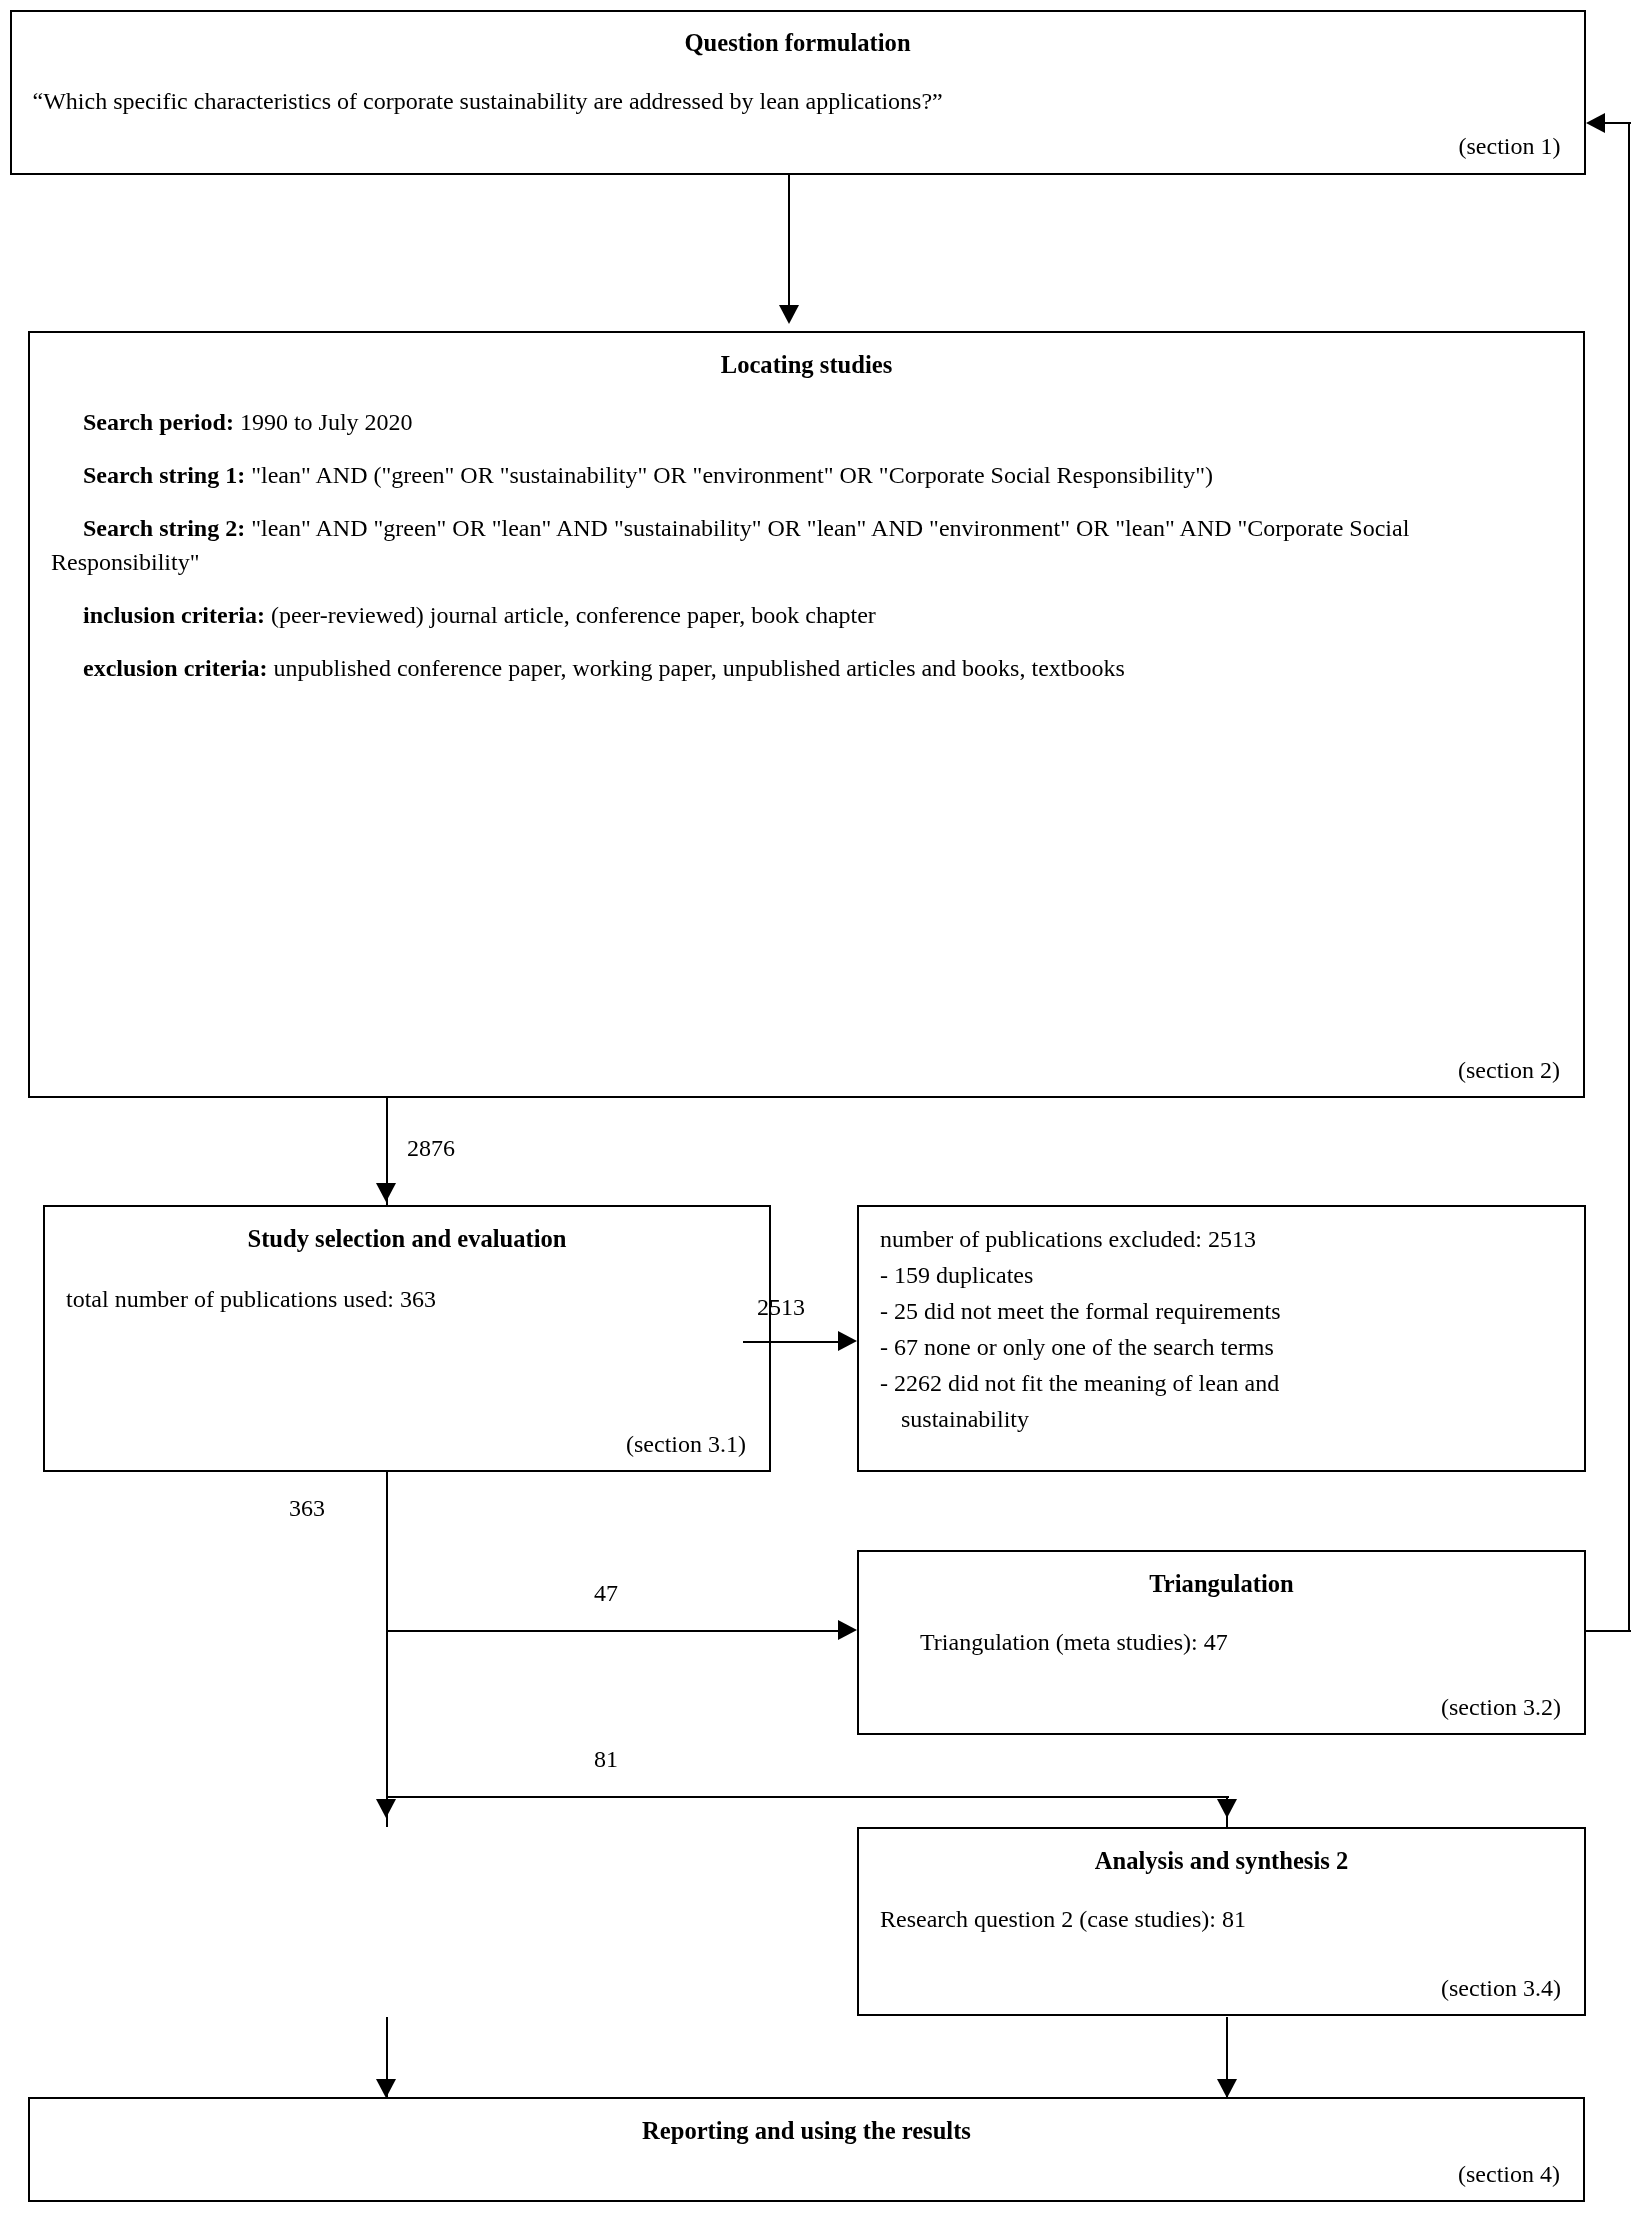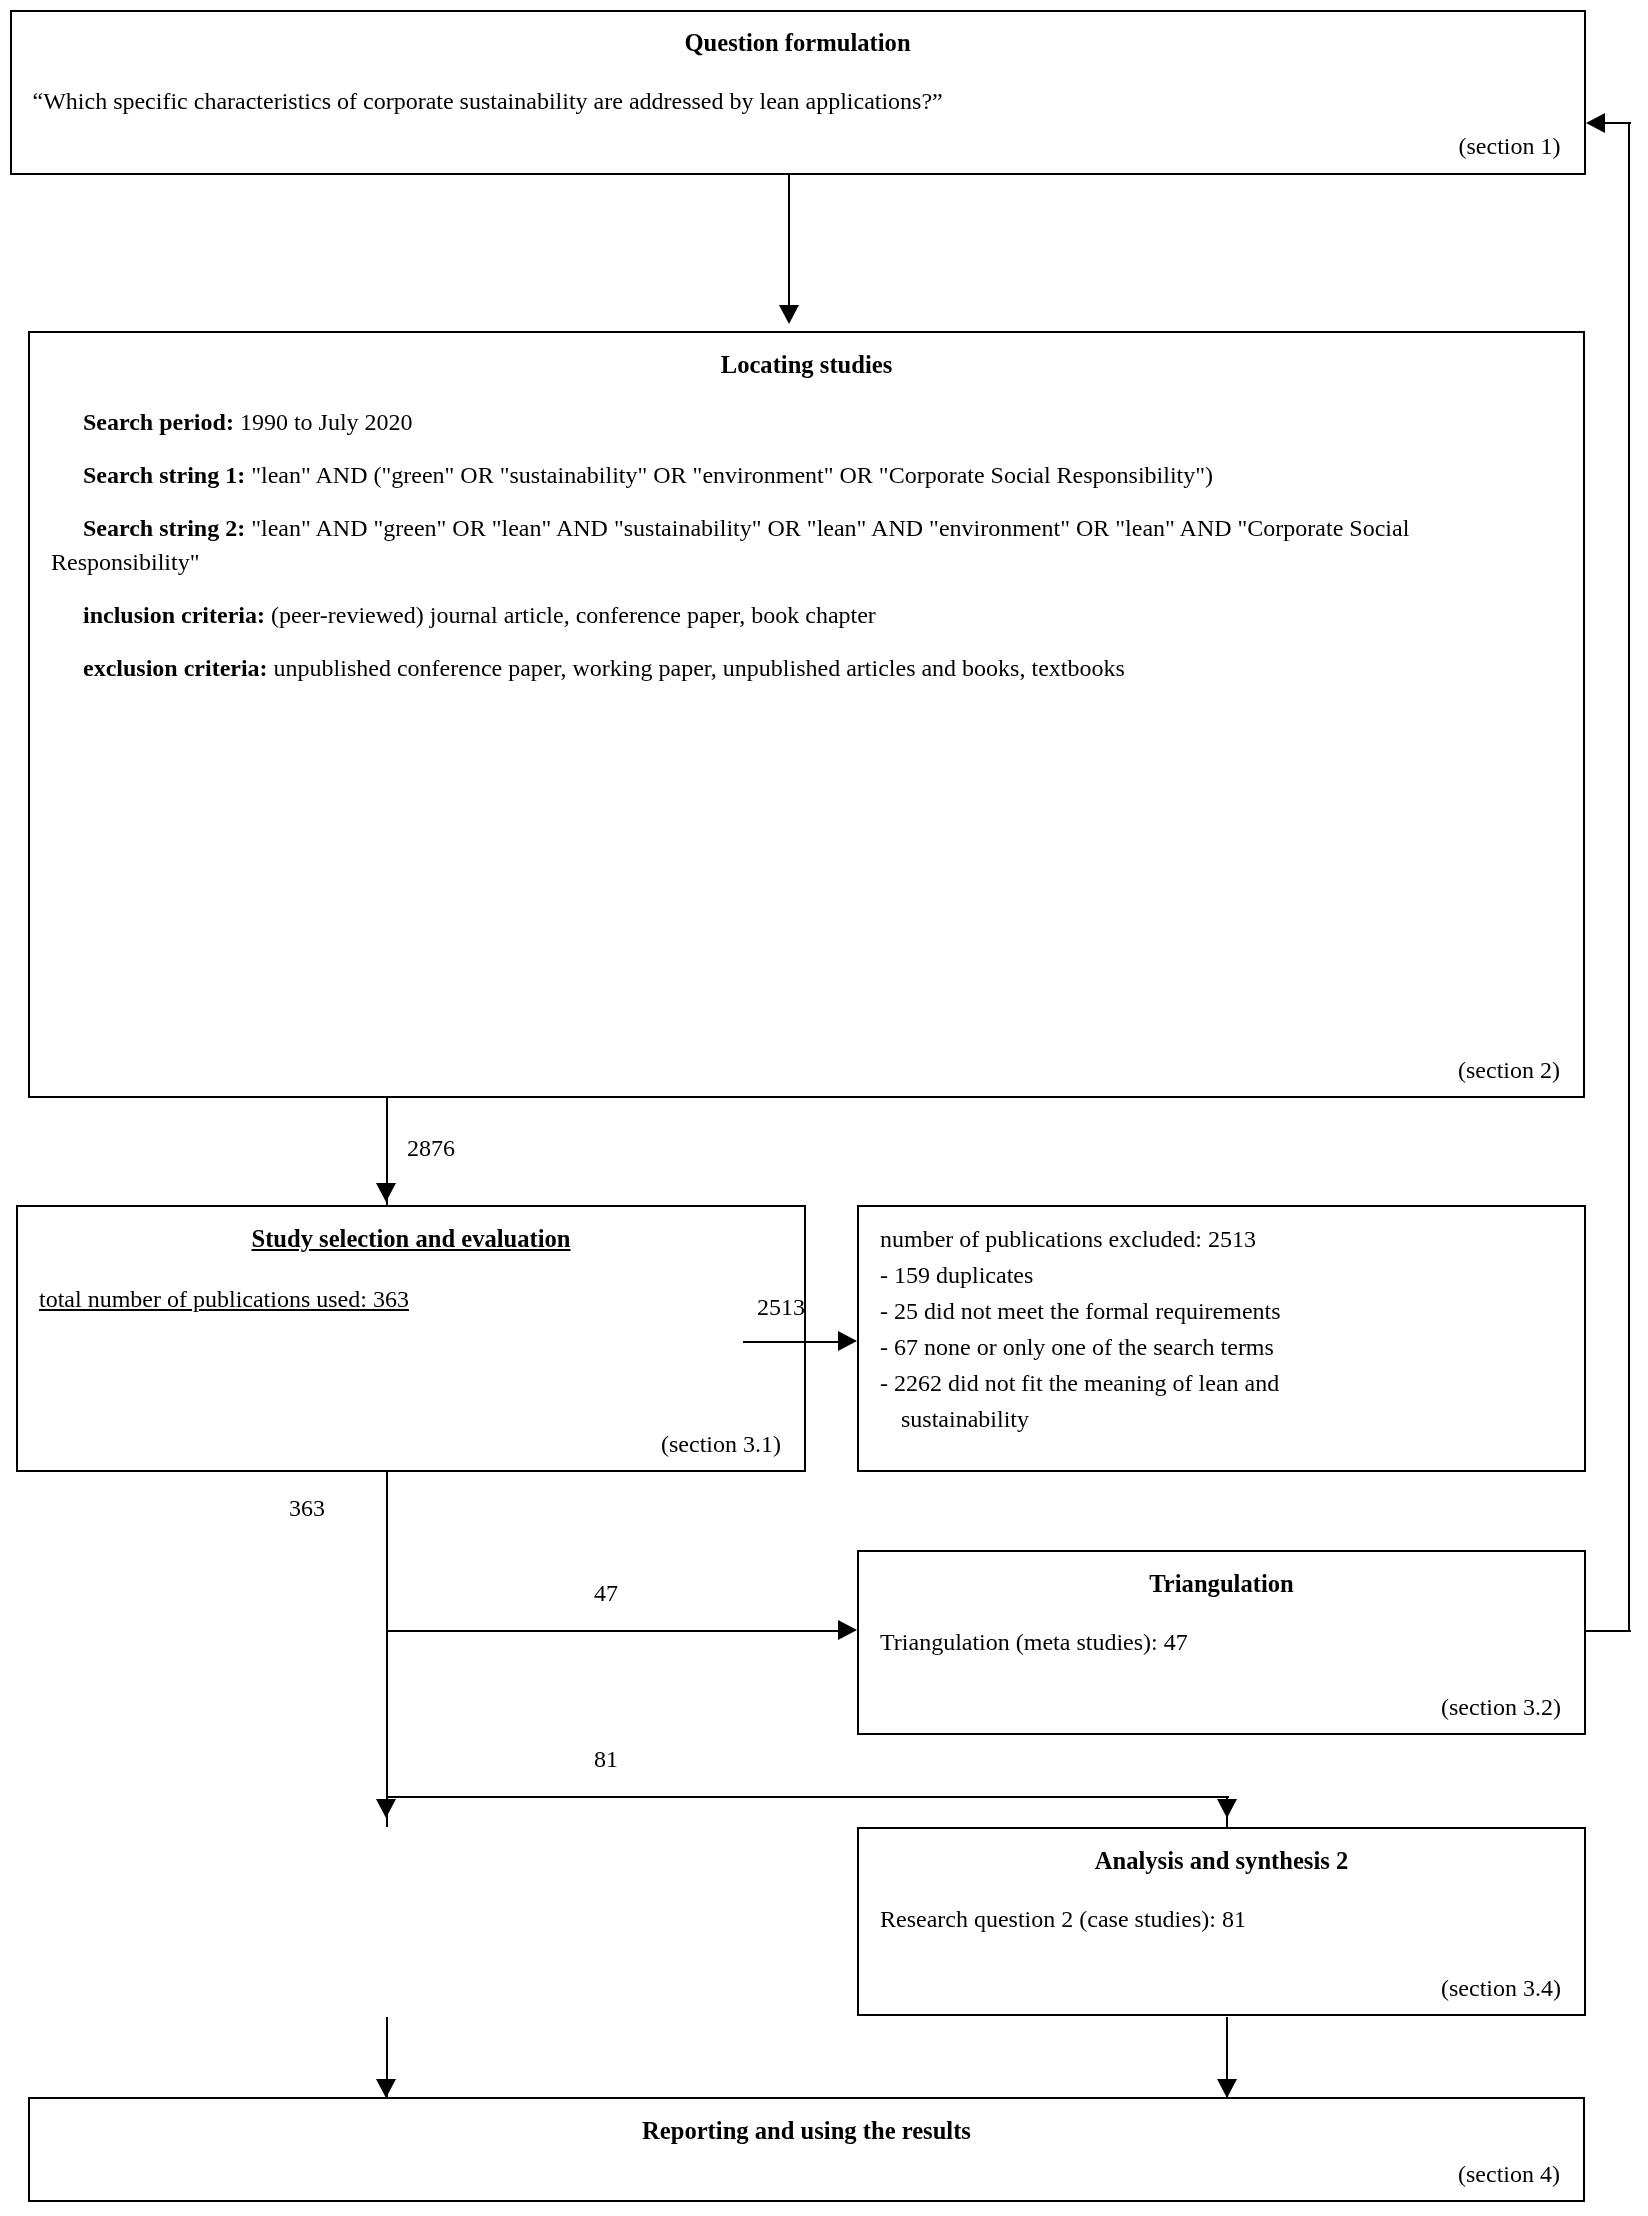--- a/index.html
+++ b/index.html
@@ -132,21 +132,21 @@
         <b>exclusion criteria:</b><span> unpublished conference paper, working paper, unpublished articles and books, textbooks</span>
       </p>
     </div>
     <div class="section-tag">(section 2)</div>
   </div>
 
   <div class="vline" style="left:386px; top:1098px; height:116px;"></div>
   <div class="arrow-down" style="left:376px; top:1183px;"></div>
   <div class="edge-label" style="left:407px; top:1136px;">2876</div>
 
-  <div class="box tight" style="left:16px; top:1205px; width:790px; height:267px;text-decoration:underline;">
+  <div class="box tight" style="left:43px; top:1205px; width:728px; height:267px;">
     <div class="box-title">Study selection and evaluation</div>
     <div class="box-body" style="margin-top:29px;">
       <div class="line">total number of publications used: 363</div>
     </div>
     <div class="section-tag">(section 3.1)</div>
   </div>
 
   <div class="hline" style="left:743px; top:1341px; width:109px;"></div>
   <div class="arrow-right" style="left:838px; top:1331px;"></div>
   <div class="edge-label" style="left:757px; top:1295px;">2513</div>
@@ -170,21 +170,21 @@
   <div class="arrow-right" style="left:838px; top:1620px;"></div>
   <div class="edge-label" style="left:594px; top:1581px;">47</div>
 
   <div class="hline" style="left:386px; top:1796px; width:843px;"></div>
   <div class="vline" style="left:1226px; top:1796px; height:33px;"></div>
   <div class="arrow-down" style="left:1217px; top:1799px;"></div>
   <div class="edge-label" style="left:594px; top:1747px;">81</div>
 
   <div class="box tight" style="left:857px; top:1550px; width:729px; height:185px;">
     <div class="box-title">Triangulation</div>
-    <div class="box-body" style="margin-top:26.5px;">
+    <div class="box-body" style="margin-top:26.5px;margin-left:40px;">
       <div class="line">Triangulation (meta studies): 47</div>
     </div>
     <div class="section-tag">(section 3.2)</div>
   </div>
 
   <div class="hline" style="left:1586px; top:1630px; width:45px;"></div>
   <div class="vline" style="left:1628px; top:122px; height:1510px;"></div>
   <div class="hline" style="left:1605px; top:122px; width:26px;"></div>
   <div class="arrow-left" style="left:1586px; top:113px;"></div>
 

